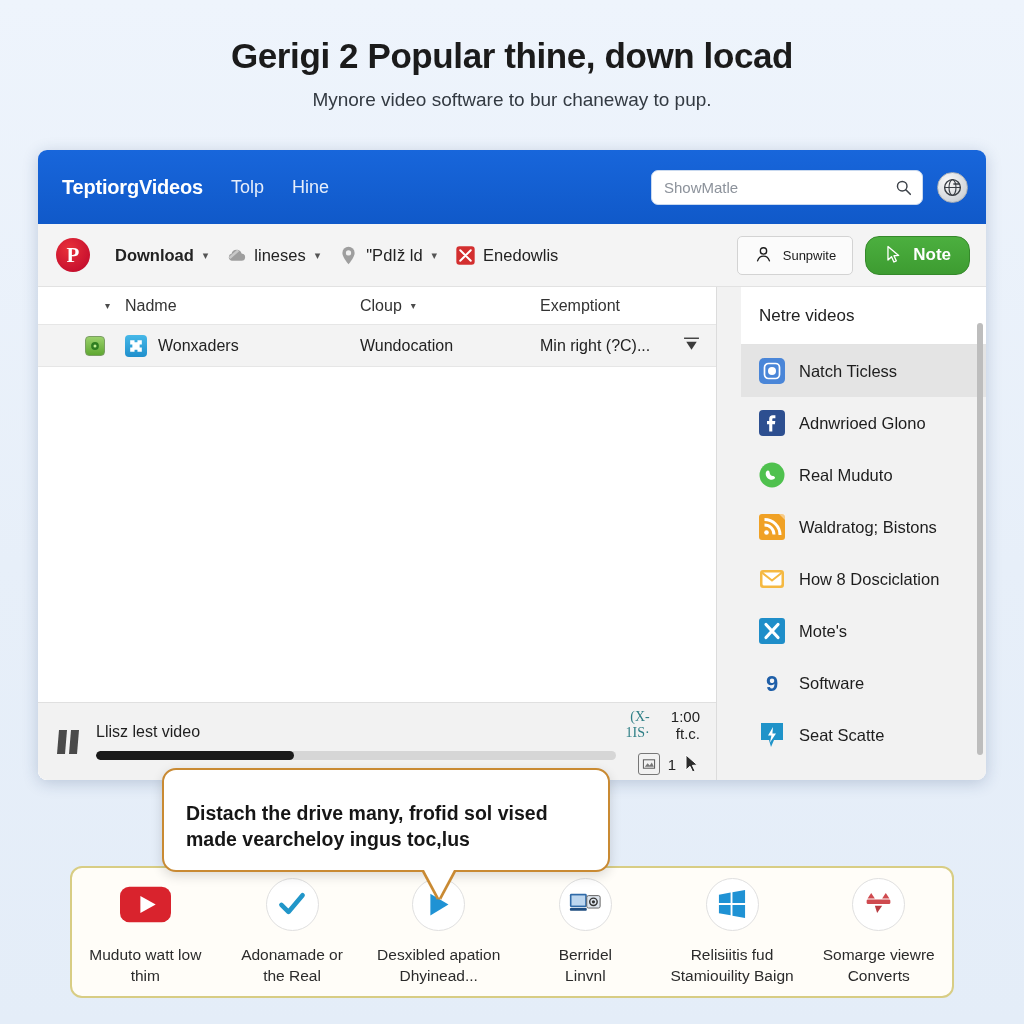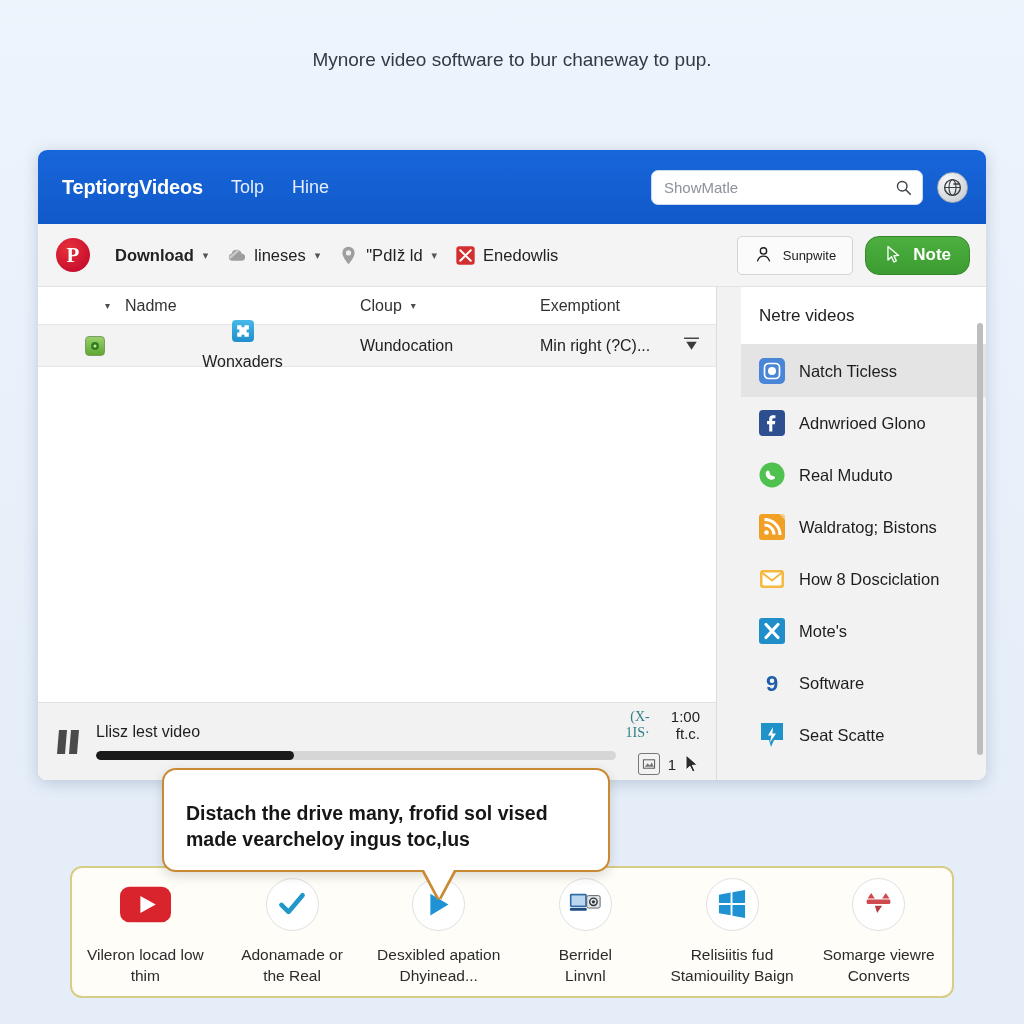--- a/index.html
+++ b/index.html
@@ -110,21 +110,21 @@
   .th-cloud { width: 180px; }
   .th-exempt { flex:1; }
   .sort-caret { font-size:10px; color:#4b4b4b; }
 
   .trow {
     height: 42px; display:flex; align-items:center;
     background:#f3f3f3; font-size:16px; color:#222;
     border-bottom:1px solid #e6e6e6;
   }
   .td-sel { width: 72px; display:flex; align-items:center; justify-content:flex-end; padding-right:5px;}
-  .td-name { width: 250px; display:flex; align-items:center; gap:11px; padding-left:15px;flex-direction:column;}
+  .td-name { width: 250px; display:flex; align-items:center; gap:11px; padding-left:15px;}
   .td-cloud { width: 180px; }
   .td-exempt { flex:1; display:flex; align-items:center; justify-content:space-between; padding-right:14px;}
   .chip-green {
     width:20px; height:20px; border-radius:4px;
     background: linear-gradient(180deg,#9ad06b 0%,#5fa832 100%);
     border:1px solid #7a9e63; display:flex; align-items:center; justify-content:center;
   }
   .chip-blue {
     width:22px; height:22px; border-radius:4px;
     background: linear-gradient(180deg,#46b8e8 0%,#1f8fcc 100%);
@@ -206,20 +206,21 @@
     border:1px solid #e0e0e0; background:#fff;
     margin: 0 auto 13px auto; display:flex; align-items:center; justify-content:center;
   }
   .feat-circle.noring { border-color:transparent; background:transparent;}
   .feat-label { font-size:15.5px; color:#2b2b2b; line-height:1.38; }
 </style>
 </head>
 <body>
 
 <div class="headline-wrap">
+  <div class="headline">Gerigi 2 Popular thine, down locad</div>
   <div class="subheadline">Mynore video software to bur chaneway to pup.</div>
 </div>
 
 <div class="window">
 
   <div class="topbar">
     <span class="brand">TeptiorgVideos</span>
     <span class="navlink">Tolp</span>
     <span class="navlink">Hine</span>
     <span class="topbar-spacer"></span>
@@ -497,21 +498,21 @@
 <div class="features">
 
   <div class="feat">
     <div class="feat-circle noring">
       <svg viewBox="0 0 60 42" width="58" height="41">
           <rect x="0" y="0" width="60" height="42" rx="11" fill="#d9232d"></rect>
           <path d="M24 11 L42 21 L24 31 Z" fill="#fff"></path>
         </svg>
     </div>
     <div class="feat-label">
-      <div>Vileron locad low</div>
+      <div>Muduto watt low</div>
       <div>thim</div>
     </div>
   </div>
 
   <div class="feat">
     <div class="feat-circle">
       <svg viewBox="0 0 34 34" width="30" height="30">
           <path d="M5 18 L13 26 L29 7" fill="none" stroke="#2196c9" stroke-width="5.2" stroke-linecap="round" stroke-linejoin="round"></path>
         </svg>
     </div>

